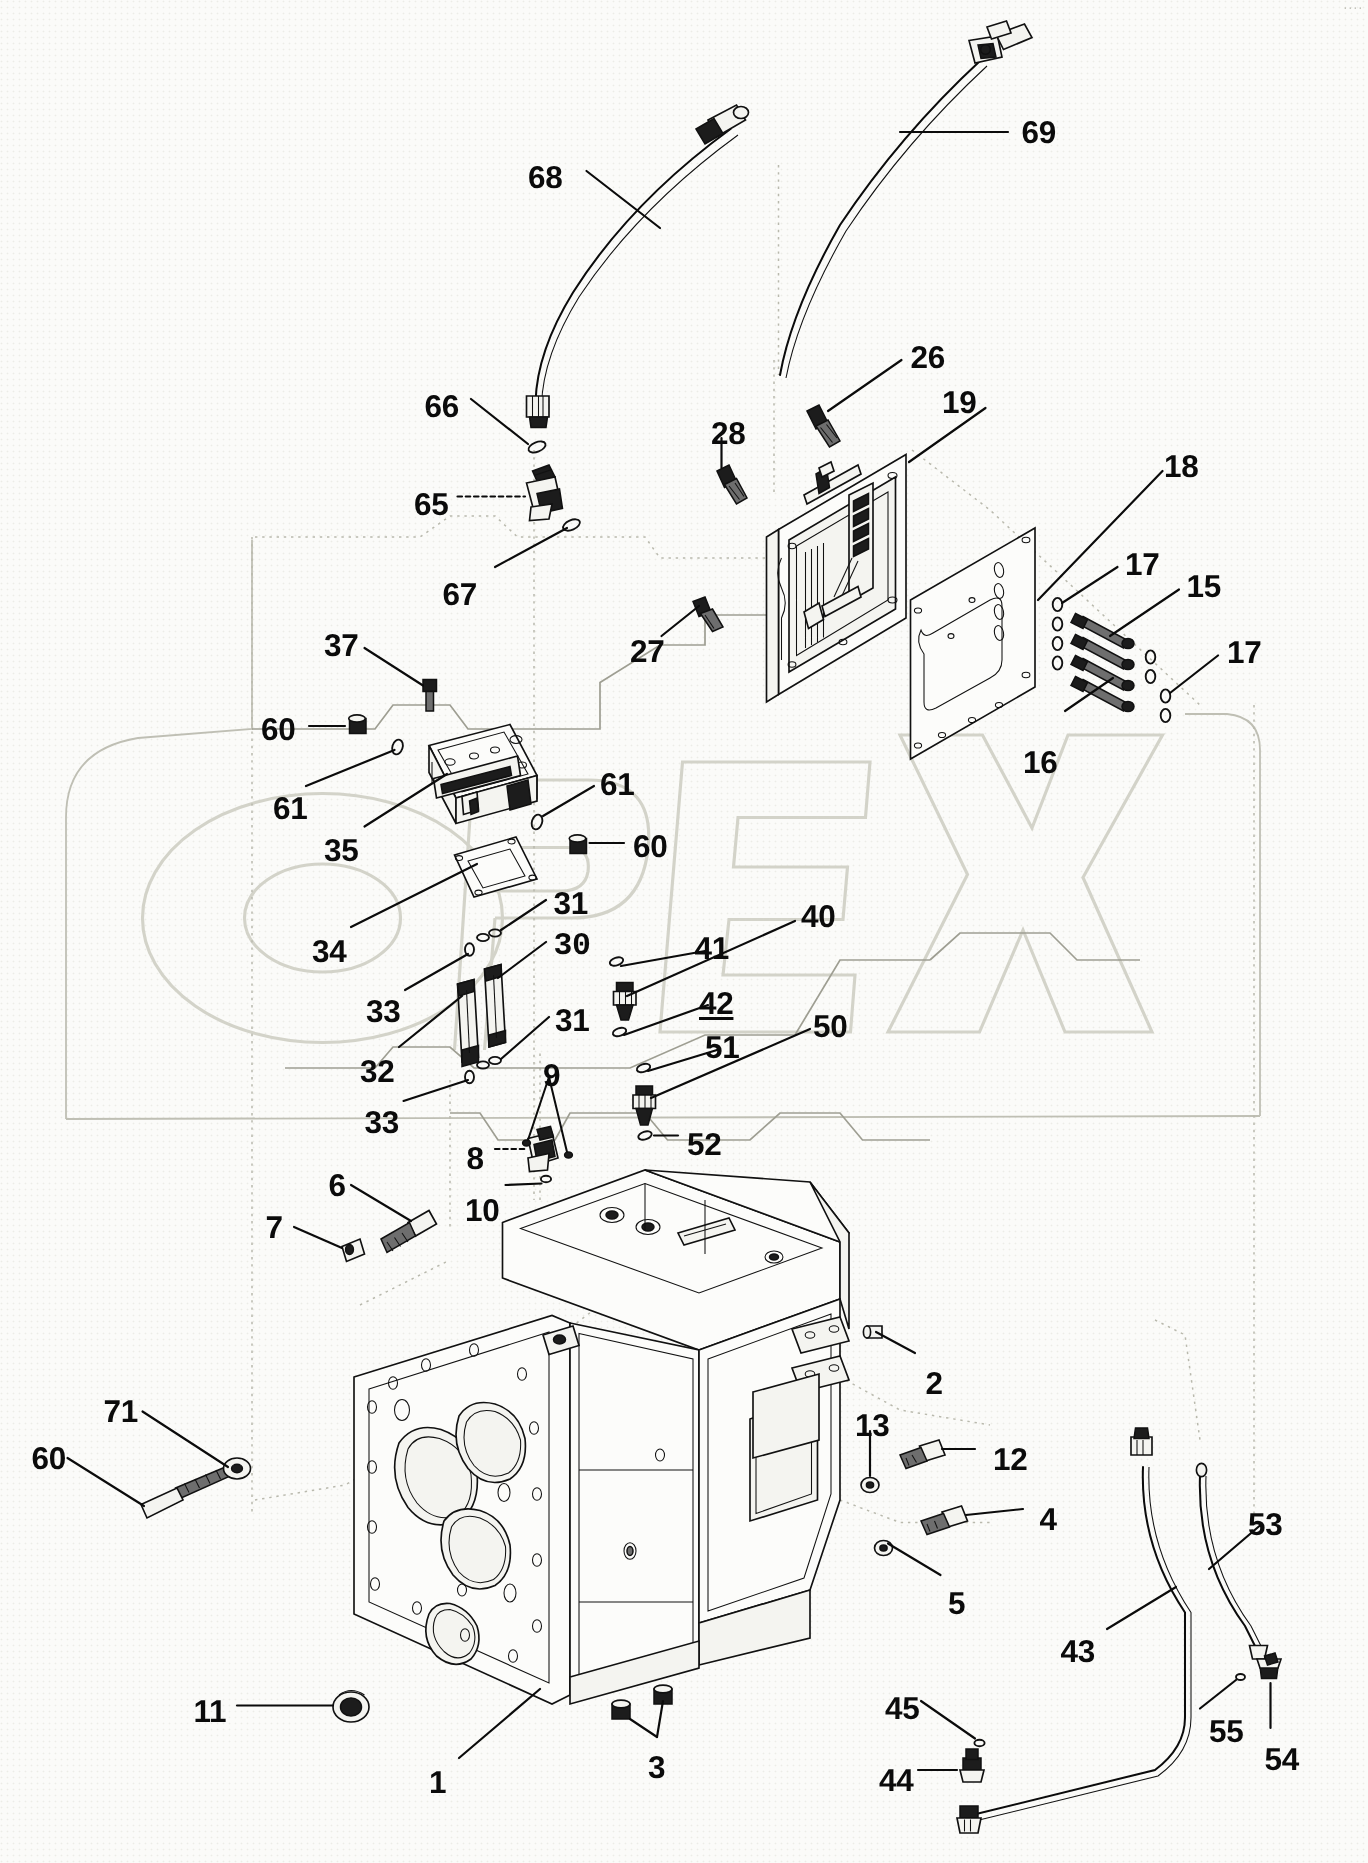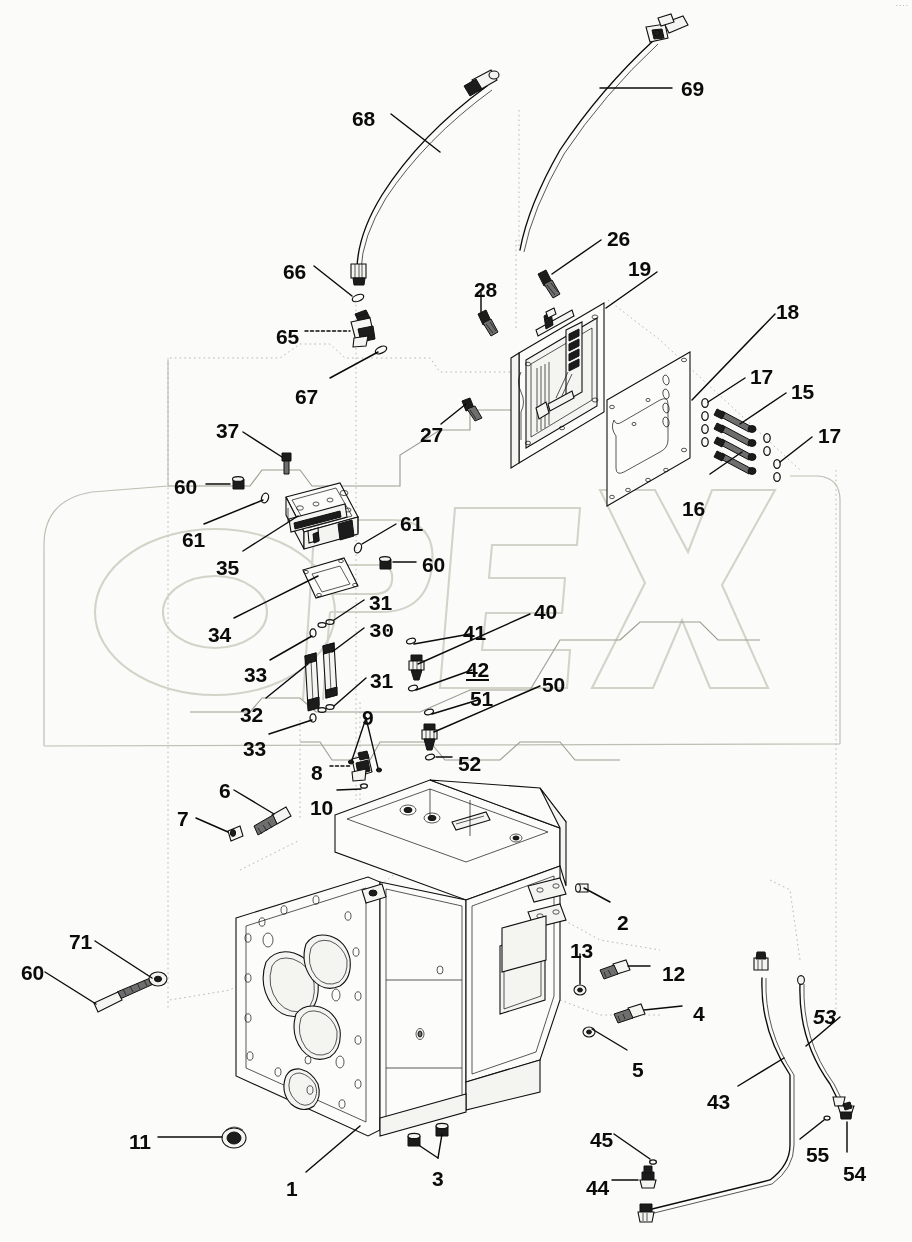--- a/index.html
+++ b/index.html
@@ -667,18 +667,18 @@
     <div class="lbl" style="left: 21px; top: 962px;">60</div>
     <div class="lbl" style="left: 129px; top: 1131px;">11</div>
     <div class="lbl" style="left: 286px; top: 1178px;">1</div>
     <div class="lbl" style="left: 432px; top: 1168px;">3</div>
     <div class="lbl" style="left: 617px; top: 912px;">2</div>
     <div class="lbl" style="left: 570px; top: 940px;">13</div>
     <div class="lbl" style="left: 662px; top: 963px;">12</div>
     <div class="lbl" style="left: 693px; top: 1003px;">4</div>
     <div class="lbl" style="left: 632px; top: 1059px;">5</div>
     <div class="lbl" style="left: 707px; top: 1091px;">43</div>
-    <div class="lbl" style="left: 813px; top: 1006px; font-style: italic;">53</div>
+    <div class="lbl" style="left: 832px; top: 1006px;">53</div>
     <div class="lbl" style="left: 590px; top: 1129px;">45</div>
     <div class="lbl" style="left: 586px; top: 1177px;">44</div>
     <div class="lbl" style="left: 776px; top: 1144px; margin-left: 30px;">55</div>
     <div class="lbl" style="left: 843px; top: 1163px;">54</div>
   </div>
 
 </body></html>

